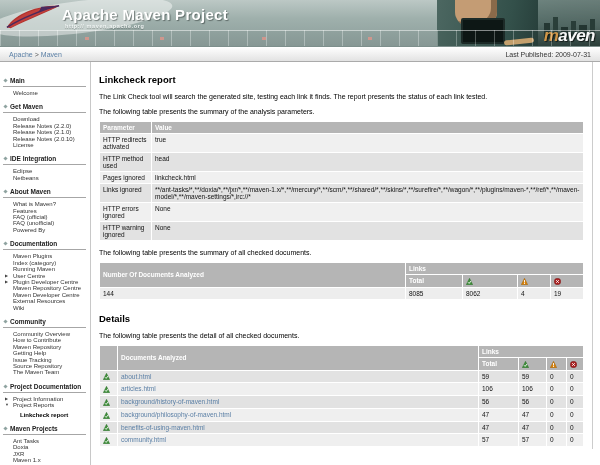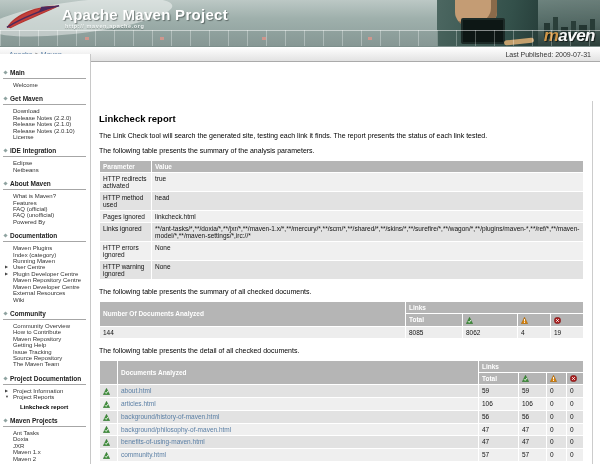--- a/index.html
+++ b/index.html
@@ -57,21 +57,21 @@
   
   .crumbbar { height:15px; display:flex; justify-content:space-between; align-items:center;
     padding:0 9px; font-size:7px;
     background:linear-gradient(180deg,#fdfdfd,#e2e2e2);
     border-top:1px solid #fff; border-bottom:1px solid #aaa; }
   .crumbbar a { color:#5a7fa5; text-decoration:none; }
   .crumb-sep { color:#555; margin:0 2px; }
   .last-pub { color:#333; }
 
   
-  .layout { display:flex; align-items:flex-end; height:402px; }
+  .layout { display:flex; align-items:flex-start; height:402px; }
   .sidebar { width:91px; border-right:1px solid #c8c8c8; padding:8px 3px 0 3px;
     font-size:6px; color:#333; overflow:hidden; background:#fff; }
   .side-section-title { position:relative; font-size:6.5px; font-weight:bold; color:#222;
     border-bottom:1px solid #a6a6a6; padding:1px 0 2px 7px; margin:6px 1px 3px 0; }
   .side-glyph { position:absolute; left:1px; top:3px; width:3px; height:3px; background:#8fa3a0;
     transform:rotate(45deg); }
   .side-items { list-style:none; margin:0 0 2px 0; padding:0; }
   .side-items li { position:relative; padding:0 0 0 10px; line-height:6.4px; }
   .side-items li a { color:#333; text-decoration:none; }
   .side-items li .arrow { position:absolute; left:2px; top:0; font-size:4px; color:#444;
@@ -384,20 +384,21 @@
         <tr>
           <td>144</td>
           <td>8085</td>
           <td>8062</td>
           <td>4</td>
           <td>19</td>
         </tr>
       </tbody>
     </table>
 
+    <div class="section-heading">Details</div>
     <p>The following table presents the detail of all checked documents.</p>
 
     <table class="details-table">
       <colgroup>
           <col style="width:18px">
           <col>
           <col style="width:40px">
           <col style="width:28px">
           <col style="width:20px">
           <col style="width:17px">

